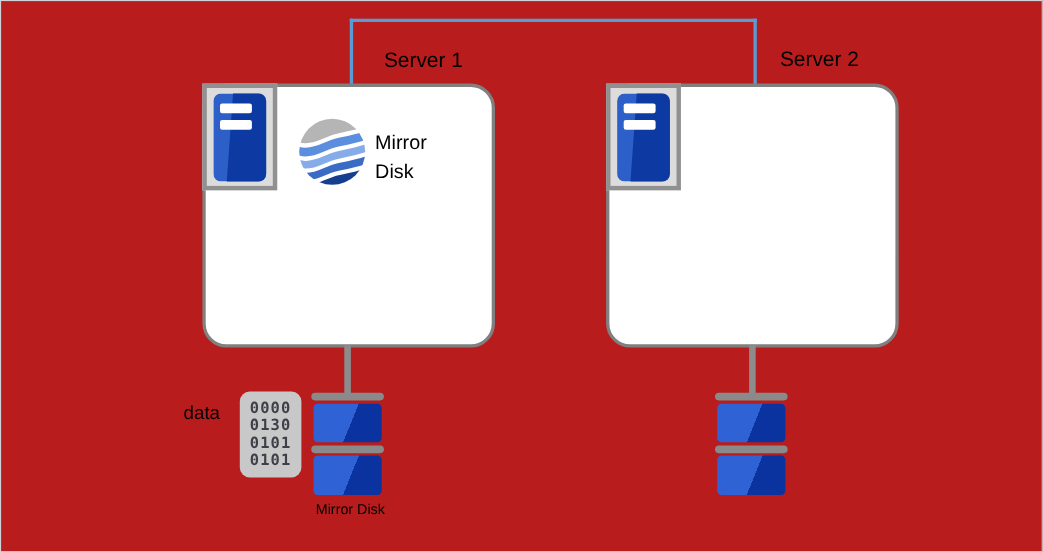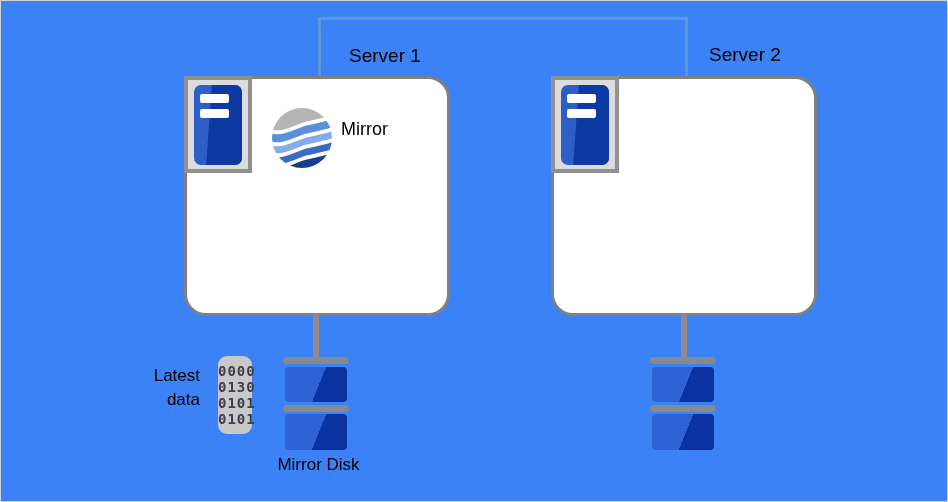--- a/index.html
+++ b/index.html
@@ -1,21 +1,21 @@
 <!DOCTYPE html>
 <html><head>
 <meta charset="utf-8">
 <style>
   html, body { margin: 0; padding: 0; background: #ffffff; }
   * { box-sizing: border-box; }
   #canvas {
     position: relative;
     width: 948px;
     height: 502px;
-    background: #3b82f6;
+    background: #b91c1c;
     border: 1px solid #cfd3d8;
     font-family: "Liberation Sans", sans-serif;
     color: #000000;
     overflow: hidden;
   }
 
   
   .interconnect {
     position: absolute;
     left: 317px; top: 16px;
@@ -96,37 +96,37 @@
     border-radius: 4px;
     background: linear-gradient(112deg, #2f62d5 54%, #0a33a0 54%);
   }
   .disk-platter.bottom { margin-top: 2px; height: 36px; }
 
   .disk-caption {
     position: absolute;
     left: 255px; top: 454px;
     width: 125px;
     text-align: center;
-    font-size: 17px;
+    font-size: 13px;
     white-space: nowrap;
   }
 
   
   .latest-data-label {
     position: absolute;
     left: 113px; top: 363px;
     width: 86px;
     text-align: right;
     font-size: 17px;
     line-height: 24px;
   }
   .binary-block {
     position: absolute;
     left: 217px; top: 355px;
-    width: 34px; height: 78px;
+    width: 56px; height: 78px;
     background: #c8c8c8;
     border-radius: 9px;
     padding-top: 7px;
     text-align: center;
   }
   .binary-row {
     font-family: "DejaVu Sans Mono", monospace;
     font-weight: bold;
     font-size: 14px;
     line-height: 16px;
@@ -189,40 +189,40 @@
       <path d="M0 0 H62 V8 C56 10 48 12 38 14 C26 16 12 27 0 22 Z" fill="#b5b5b5"></path>
       <path d="M0 26 C12 31 26 20 38 18 C48 16 56 14 62 12 L62 20 C56 22 48 24 38 26 C26 28 12 39 0 34 Z" fill="#5b8edf"></path>
       <path d="M0 38 C12 43 26 32 38 30 C48 28 56 26 62 24 L62 31 C56 33 48 35 38 37 C26 39 12 50 0 45 Z" fill="#86abe9"></path>
       <path d="M0 49 C12 54 26 43 38 41 C48 39 56 37 62 35 L62 42 C56 44 48 46 38 48 C26 50 12 61 0 56 Z" fill="#3a6cc6"></path>
       <path d="M0 60 C12 65 26 54 38 52 C48 50 56 48 62 46 L62 62 H0 Z" fill="#153f8e"></path>
     </g>
   </svg>
 
   <div class="mdr-text">
     <div>Mirror</div>
+    <div>Disk</div>
   </div>
 
   <div class="stem" id="stem-1"></div>
   <div class="stem" id="stem-2"></div>
 
   <div class="disk" id="disk-1">
     <div class="disk-bar"></div>
     <div class="disk-platter"></div>
     <div class="disk-bar mid"></div>
     <div class="disk-platter bottom"></div>
   </div>
   <div class="disk" id="disk-2">
     <div class="disk-bar"></div>
     <div class="disk-platter"></div>
     <div class="disk-bar mid"></div>
     <div class="disk-platter bottom"></div>
   </div>
 
   <div class="latest-data-label">
-    <div>Latest</div>
     <div>data</div>
   </div>
   <div class="binary-block">
     <div class="binary-row">0000</div>
     <div class="binary-row">0130</div>
     <div class="binary-row">0101</div>
     <div class="binary-row">0101</div>
   </div>
 
   <div class="disk-caption">Mirror Disk</div>

